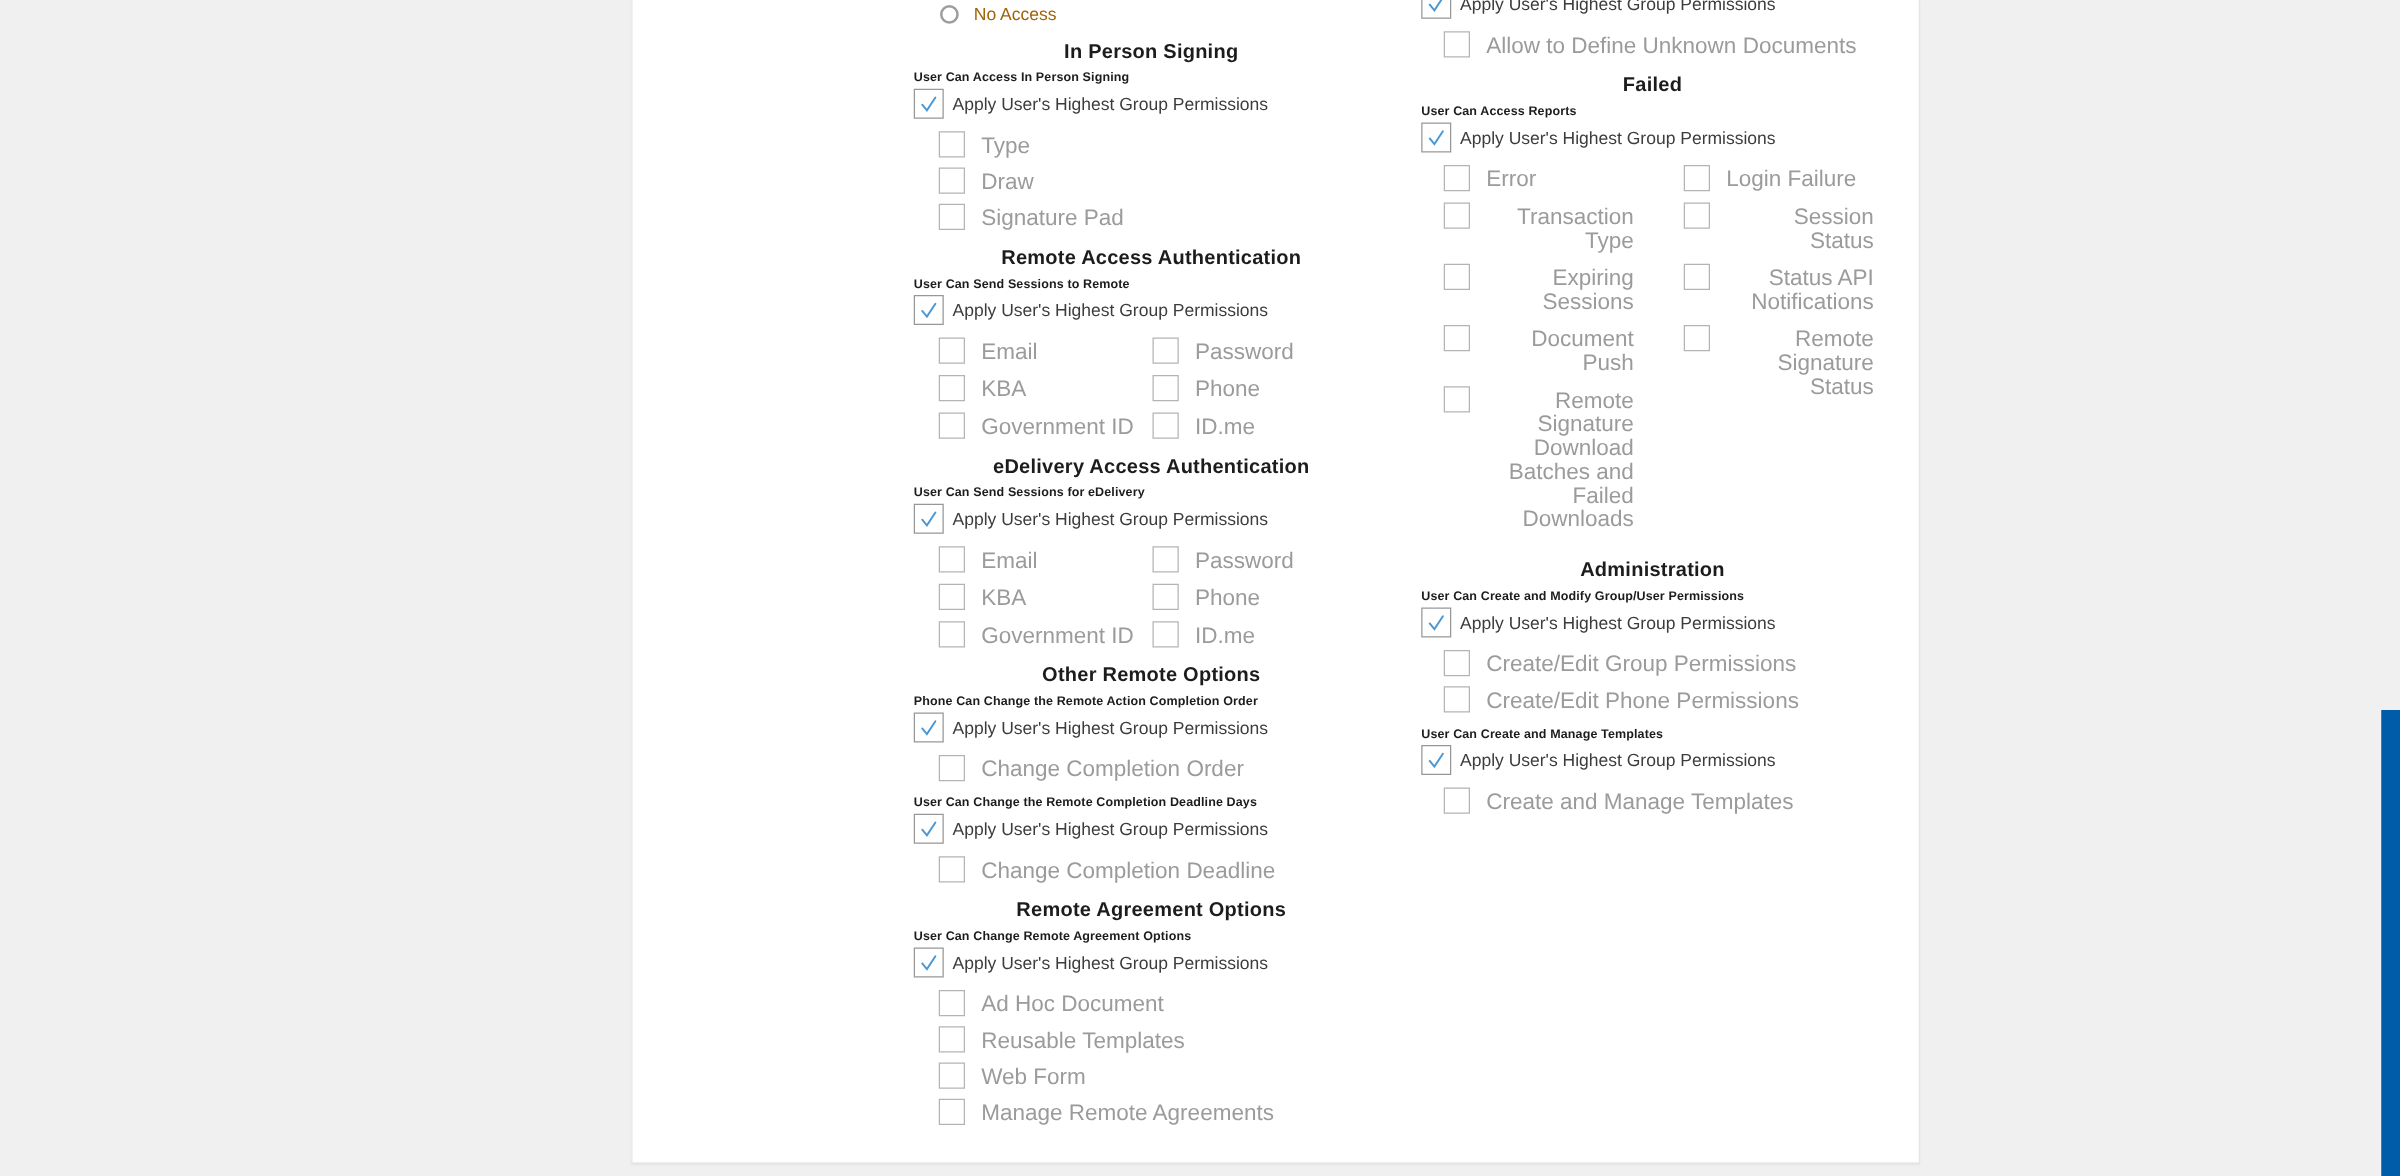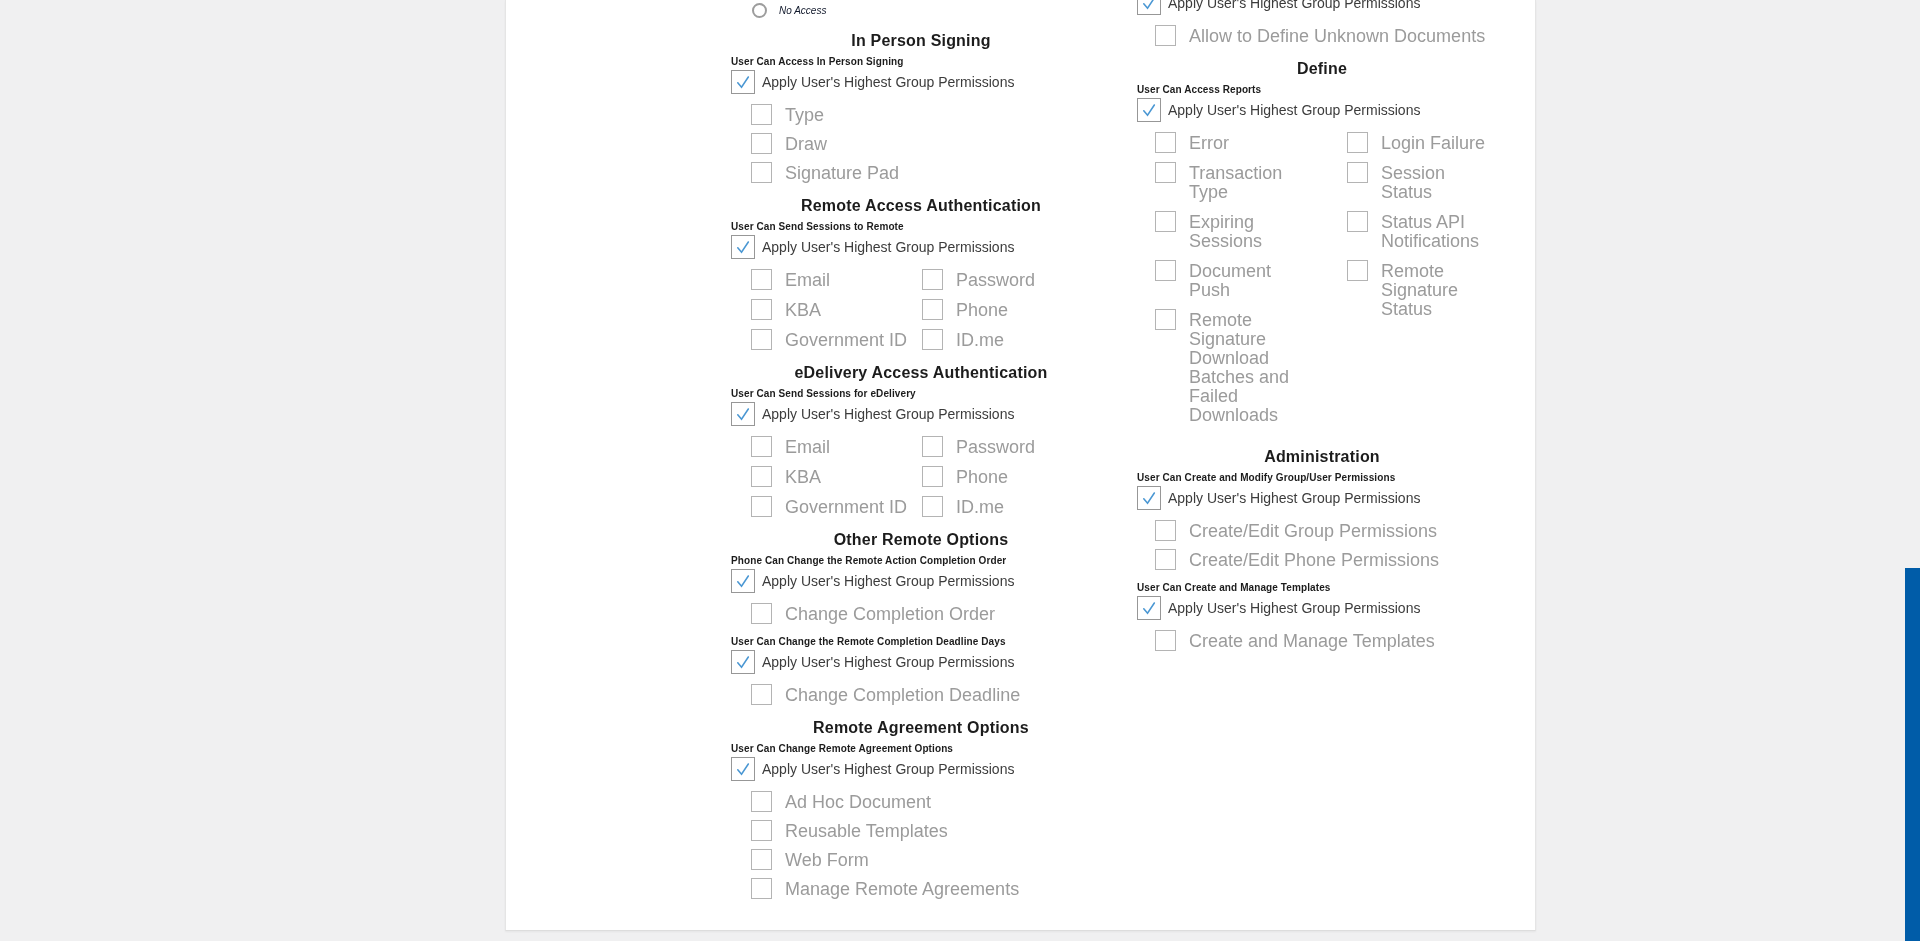--- a/index.html
+++ b/index.html
@@ -18,21 +18,21 @@
     background:#ffffff;
     border-left:1px solid #e5e5e5;border-right:1px solid #e5e5e5;border-bottom:1px solid #dddddd;
     box-shadow:0 1px 2px rgba(0,0,0,.05);
   }
   .col{position:absolute;}
   #col-left{left:731px;top:0;width:380px;}
   #col-right{left:1137px;top:-9px;width:370px;}
 
   .radio-row{display:flex;align-items:center;gap:12px;margin:3px 0 0 21px;}
   .radio{width:15px;height:15px;border:2px solid #9d9d9d;border-radius:50%;background:#fff;flex:none;}
-  .radio-label{font-size:10px;color:#0f172a;font-style:italic;}
+  .radio-label{font-size:14px;color:#a16207;}
 
   .section-title{font-size:16px;font-weight:bold;color:#1c1c1c;margin:14px 0 6px;letter-spacing:.2px;text-align:center;}
   .group + .group{margin-top:12px;}
   .subtitle{font-size:10px;font-weight:bold;color:#1c1c1c;margin:0 0 3px;letter-spacing:.1px;}
 
   .apply-row{display:flex;align-items:center;gap:7px;margin:0 0 10px;}
   .apply-label{font-size:14px;color:#3c3c3c;}
 
   .cb{background:#fff;flex:none;}
   .cb.checked{width:24px;height:24px;border:1px solid #979797;}
@@ -41,21 +41,21 @@
   .cb.checked path{stroke:var(--accent);}
 
   .opts{margin:0 0 5px 20px;}
   #col-right .opts{margin-left:18px;}
   .opt-row{display:flex;align-items:flex-start;gap:13px;margin-bottom:8px;}
   .opt-label{font-size:18px;color:#9b9b9b;line-height:19px;padding-top:2px;}
 
   .opts-grid{display:grid;grid-template-columns:171px auto;row-gap:9px;margin:0 0 6px 20px;text-align:center;}
   .opts-grid .opt-row{margin-bottom:0;}
 
-  .dual{display:flex;gap:20px;margin:0 0 6px 18px;}
+  .dual{display:flex;gap:20px;margin:0 0 6px 18px;text-align:right;}
   .dual .stack{width:172px;}
   .dual .stack:last-child{width:160px;}
   .dual .opt-row{margin-bottom:9px;}
   .dual .opt-label{max-width:118px;}
 
   .edge-tab{
     position:absolute;right:0;top:568px;width:15px;height:373px;
     background:var(--edge);
   }
 </style>
@@ -246,21 +246,21 @@
         </span>
         <span class="apply-label">Apply User's Highest Group Permissions</span>
       </div>
       <div class="opts">
         <div class="opt-row">
           <span class="cb un"></span>
           <span class="opt-label">Allow to Define Unknown Documents</span>
         </div>
       </div>
     </div>
-    <h2 class="section-title">Define</h2>
+    <h2 class="section-title">Failed</h2>
     <div class="group">
       <div class="subtitle">User Can Access Reports</div>
       <div class="apply-row">
         <span class="cb checked">
           <svg viewBox="0 0 24 24">
             <path d="M6.3 12.8l4.1 4.9 7.4-11.2" fill="none" stroke-width="1.7" stroke-linecap="round"></path>
           </svg>
         </span>
         <span class="apply-label">Apply User's Highest Group Permissions</span>
       </div>

